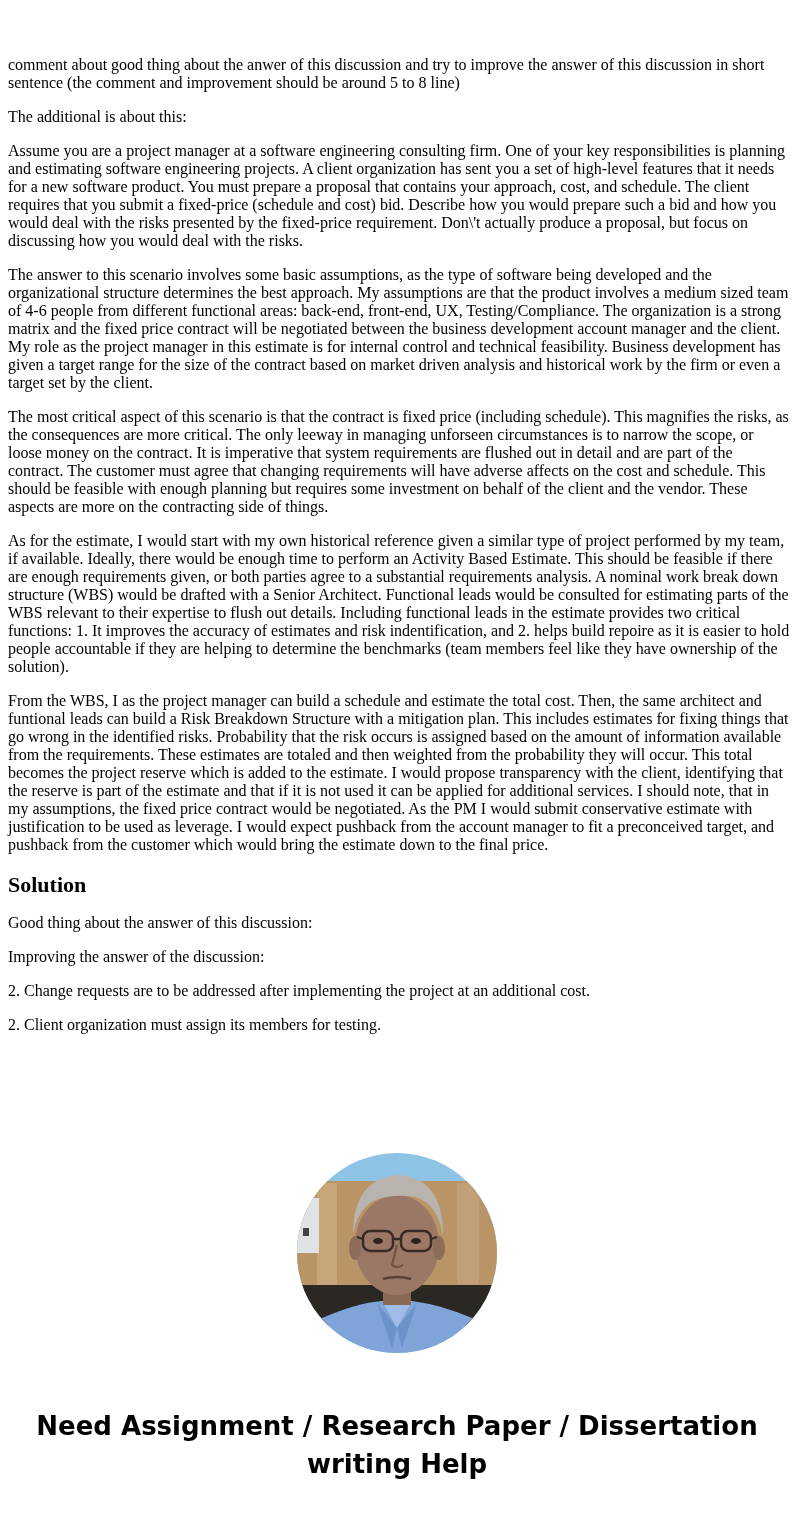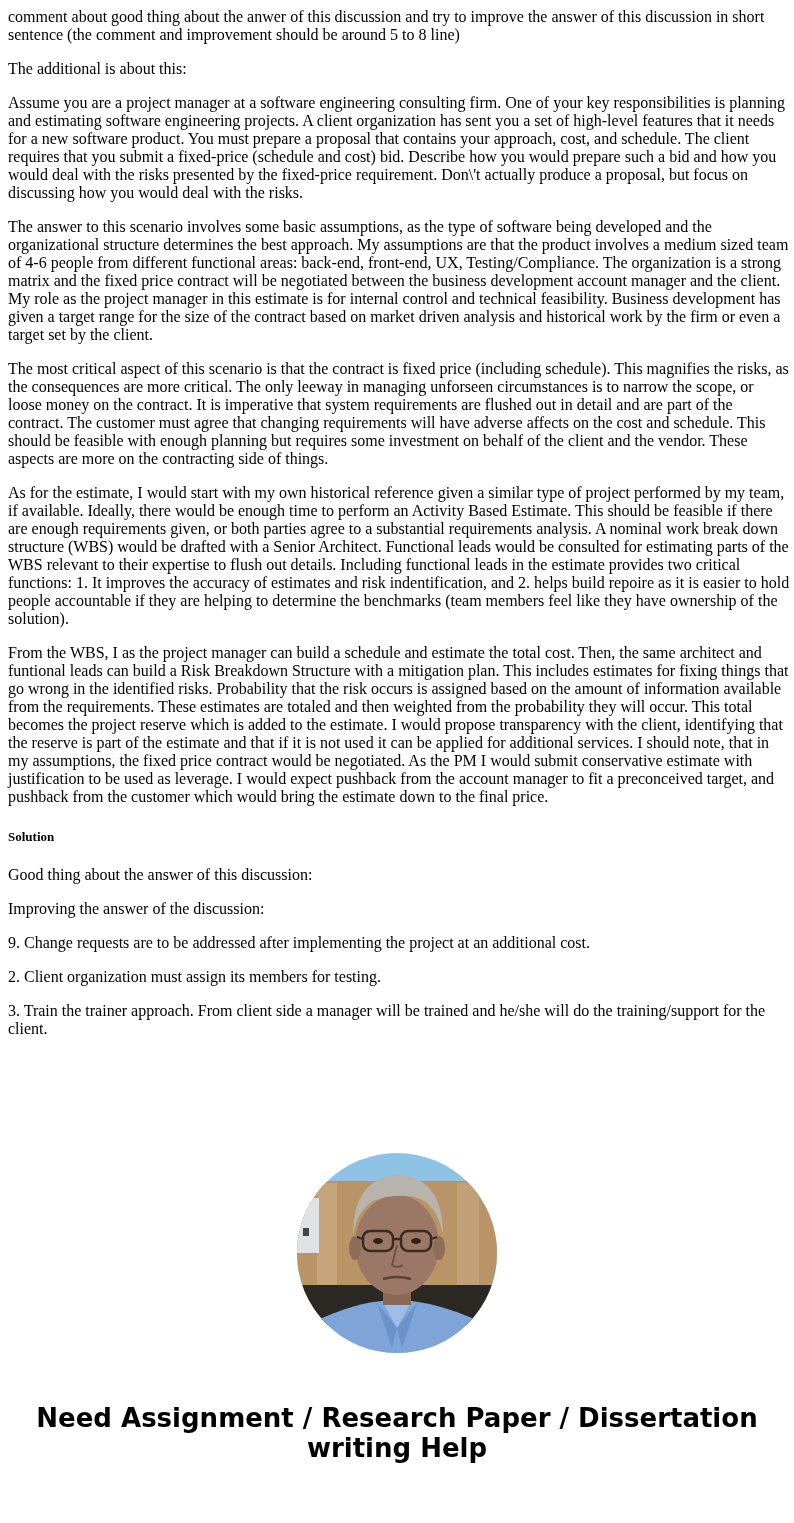--- a/index.html
+++ b/index.html
@@ -12,29 +12,30 @@
       height: 1523px;
       position: relative;
       overflow: hidden;
       font-family: "Liberation Serif", "DejaVu Serif", serif;
       font-size: 16px;
       line-height: 18px;
       color: #000;
     }
     .content {
       padding: 8px 3px 0 8px;
+      margin-top: 48px;
     }
     p {
       margin: 0 0 16px 0;
     }
     p.question {
       font-weight: normal;
     }
     h3.solution-heading {
-      font-size: 13px;
+      font-size: 22px;
       font-weight: bold;
       margin: 20px 0 18px 0;
       line-height: 22px;
     }
     .avatar-wrap {
       position: absolute;
       left: 297px;
       top: 1153px;
       width: 200px;
       height: 200px;
@@ -49,43 +50,42 @@
       left: 0;
       top: 1403px;
       width: 794px;
       text-align: center;
       font-family: "DejaVu Sans", sans-serif;
       font-weight: bold;
       font-size: 26px;
       line-height: 30px;
       color: #000;
     }
-    .promo div { margin: 0; }
+    .promo div { margin: 8px; }
   </style>
 </head>
 <body>
 
 <div class="content">
   <p>comment about good thing about the anwer of this discussion and try to improve the answer of this discussion in short sentence (the comment and improvement should be around 5 to 8 line)</p>
   <p>The additional is about this:</p>
   <p class="question">Assume you are a project manager at a software engineering consulting firm. One of your key responsibilities is planning and estimating software engineering projects. A client organization has sent you a set of high-level features that it needs for a new software product. You must prepare a proposal that contains your approach, cost, and schedule. The client requires that you submit a fixed-price (schedule and cost) bid. Describe how you would prepare such a bid and how you would deal with the risks presented by the fixed-price requirement. Don\'t actually produce a proposal, but focus on discussing how you would deal with the risks.</p>
 
   <p>The answer to this scenario involves some basic assumptions, as the type of software being developed and the organizational structure determines the best approach. My assumptions are that the product involves a medium sized team of 4-6 people from different functional areas: back-end, front-end, UX, Testing/Compliance. The organization is a strong matrix and the fixed price contract will be negotiated between the business development account manager and the client. My role as the project manager in this estimate is for internal control and technical feasibility. Business development has given a target range for the size of the contract based on market driven analysis and historical work by the firm or even a target set by the client.</p>
   <p>The most critical aspect of this scenario is that the contract is fixed price (including schedule). This magnifies the risks, as the consequences are more critical. The only leeway in managing unforseen circumstances is to narrow the scope, or loose money on the contract. It is imperative that system requirements are flushed out in detail and are part of the contract. The customer must agree that changing requirements will have adverse affects on the cost and schedule. This should be feasible with enough planning but requires some investment on behalf of the client and the vendor. These aspects are more on the contracting side of things.</p>
   <p>As for the estimate, I would start with my own historical reference given a similar type of project performed by my team, if available. Ideally, there would be enough time to perform an Activity Based Estimate. This should be feasible if there are enough requirements given, or both parties agree to a substantial requirements analysis. A nominal work break down structure (WBS) would be drafted with a Senior Architect. Functional leads would be consulted for estimating parts of the WBS relevant to their expertise to flush out details. Including functional leads in the estimate provides two critical functions: 1. It improves the accuracy of estimates and risk indentification, and 2. helps build repoire as it is easier to hold people accountable if they are helping to determine the benchmarks (team members feel like they have ownership of the solution).</p>
   <p>From the WBS, I as the project manager can build a schedule and estimate the total cost. Then, the same architect and funtional leads can build a Risk Breakdown Structure with a mitigation plan. This includes estimates for fixing things that go wrong in the identified risks. Probability that the risk occurs is assigned based on the amount of information available from the requirements. These estimates are totaled and then weighted from the probability they will occur. This total becomes the project reserve which is added to the estimate. I would propose transparency with the client, identifying that the reserve is part of the estimate and that if it is not used it can be applied for additional services. I should note, that in my assumptions, the fixed price contract would be negotiated. As the PM I would submit conservative estimate with justification to be used as leverage. I would expect pushback from the account manager to fit a preconceived target, and pushback from the customer which would bring the estimate down to the final price.</p>
 
   <h3 class="solution-heading">Solution</h3>
 
   <p>Good thing about the answer of this discussion:</p>
 
   <p>Improving the answer of the discussion:</p>
-  <p>9. Change requests are to be addressed after implementing the project at an additional cost.</p>
+  <p>2. Change requests are to be addressed after implementing the project at an additional cost.</p>
   <p>2. Client organization must assign its members for testing.</p>
-  <p>3. Train the trainer approach. From client side a manager will be trained and he/she will do the training/support for the client.</p>
 </div>
 
 <div class="avatar-wrap">
   <svg width="200" height="200" viewBox="0 0 200 200" xmlns="http://www.w3.org/2000/svg">
 
     <rect x="0" y="0" width="200" height="200" fill="#8ec3e6"></rect>
 
     <rect x="0" y="28" width="200" height="120" fill="#b99467"></rect>
     <rect x="20" y="30" width="20" height="115" fill="#c7a57a"></rect>
     <rect x="160" y="30" width="22" height="115" fill="#c2a077"></rect>

